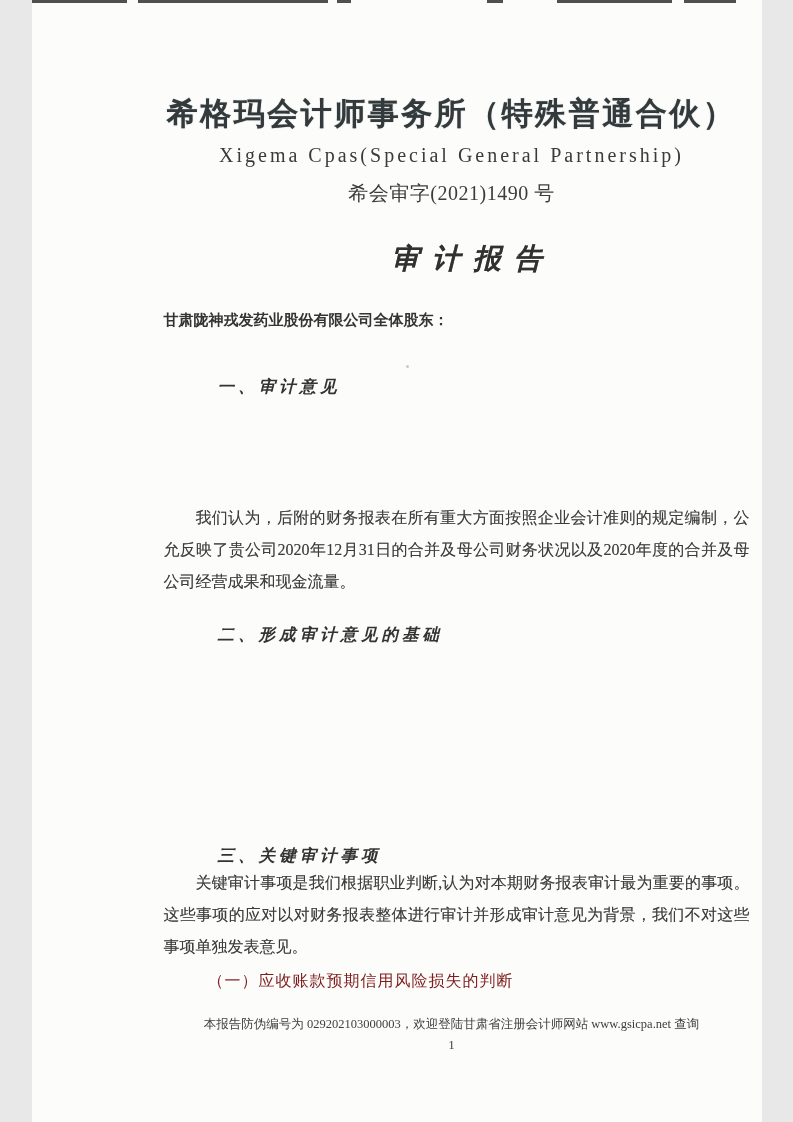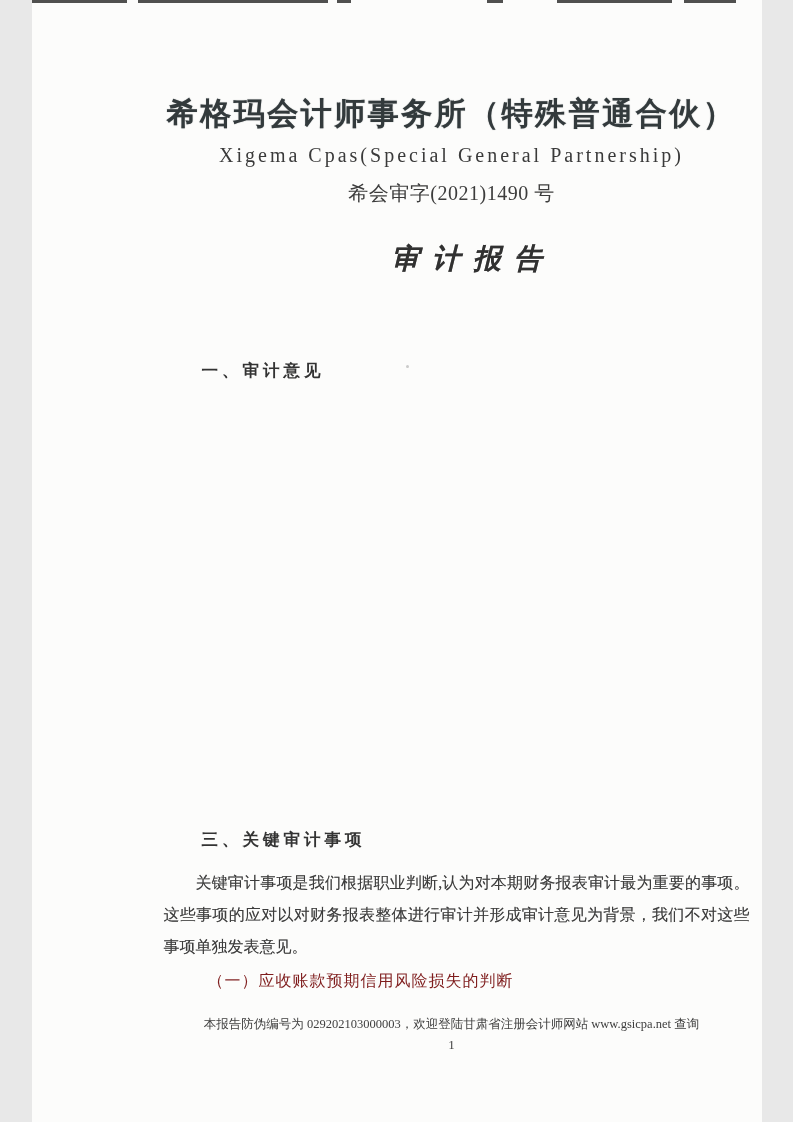--- a/index.html
+++ b/index.html
@@ -41,22 +41,22 @@
     text-shadow: 0 0 .6px rgba(45,45,45,.6);
     font-style: italic;
   }
 
   
   .col { position: absolute; left: 132px; width: 586px; }
   .addressee {
     top: 304px; font-size: 15px; line-height: 32px; font-weight: bold; color: #343434;
   }
   .sec-h {
-    margin: 0; font-size: 16.5px; line-height: 32px; font-weight: bold;
-    letter-spacing: 4px; text-indent: 38px; color: #333;
+    margin: 16px; font-size: 16.5px; line-height: 32px; font-weight: bold;
+    letter-spacing: 4px; text-indent: 38px; color: #333; font-style: italic;
   }
   .body-p {
     margin: 0; font-size: 16px; line-height: 32px;
     text-align: justify; text-indent: 2em; color: #3d3d3d;
     text-shadow: 0 0 .4px rgba(61,61,61,.45);
   }
   .sub-h { font-size: 16px; line-height: 32px; letter-spacing: 1px; text-indent: 44px; color: #7f1d1d; }
 
   
   .foot-note {
@@ -84,23 +84,26 @@
   <div class="edge-tick" style="left:785px; top:147px; height:9px"></div>
   <div class="edge-tick" style="left:786px; top:450px; height:8px"></div>
   <div class="speck" style="left:374px; top:365px"></div>
   <div class="speck" style="left:531px; top:877px"></div>
 
   <div class="hdr firm-cn">希格玛会计师事务所（特殊普通合伙）</div>
   <div class="hdr firm-en">Xigema Cpas(Special General Partnership)</div>
   <div class="hdr doc-no">希会审字(2021)1490 号</div>
   <h1 class="hdr rpt-title">审 计 报 告</h1>
 
+  <div class="col addressee">甘肃陇神戎发药业股份有限公司全体股东：</div>
 
   <h2 class="col sec-h" style="top:355px">一、审计意见</h2>
+  <p class="col body-p" style="top:502px">我们认为，后附的财务报表在所有重大方面按照企业会计准则的规定编制，公允反映了贵公司2020年12月31日的合并及母公司财务状况以及2020年度的合并及母公司经营成果和现金流量。</p>
 
+  <h2 class="col sec-h" style="top:603px">二、形成审计意见的基础</h2>
 
   <h2 class="col sec-h" style="top:824px">三、关键审计事项</h2>
   <p class="col body-p" style="top:867px">关键审计事项是我们根据职业判断,认为对本期财务报表审计最为重要的事项。这些事项的应对以对财务报表整体进行审计并形成审计意见为背景，我们不对这些事项单独发表意见。</p>
   <div class="col sub-h" style="top:965px">（一）应收账款预期信用风险损失的判断</div>
 
   <div class="foot-note">本报告防伪编号为 029202103000003，欢迎登陆甘肃省注册会计师网站 www.gsicpa.net 查询</div>
   <div class="page-num">1</div>
 
 </div>
 

